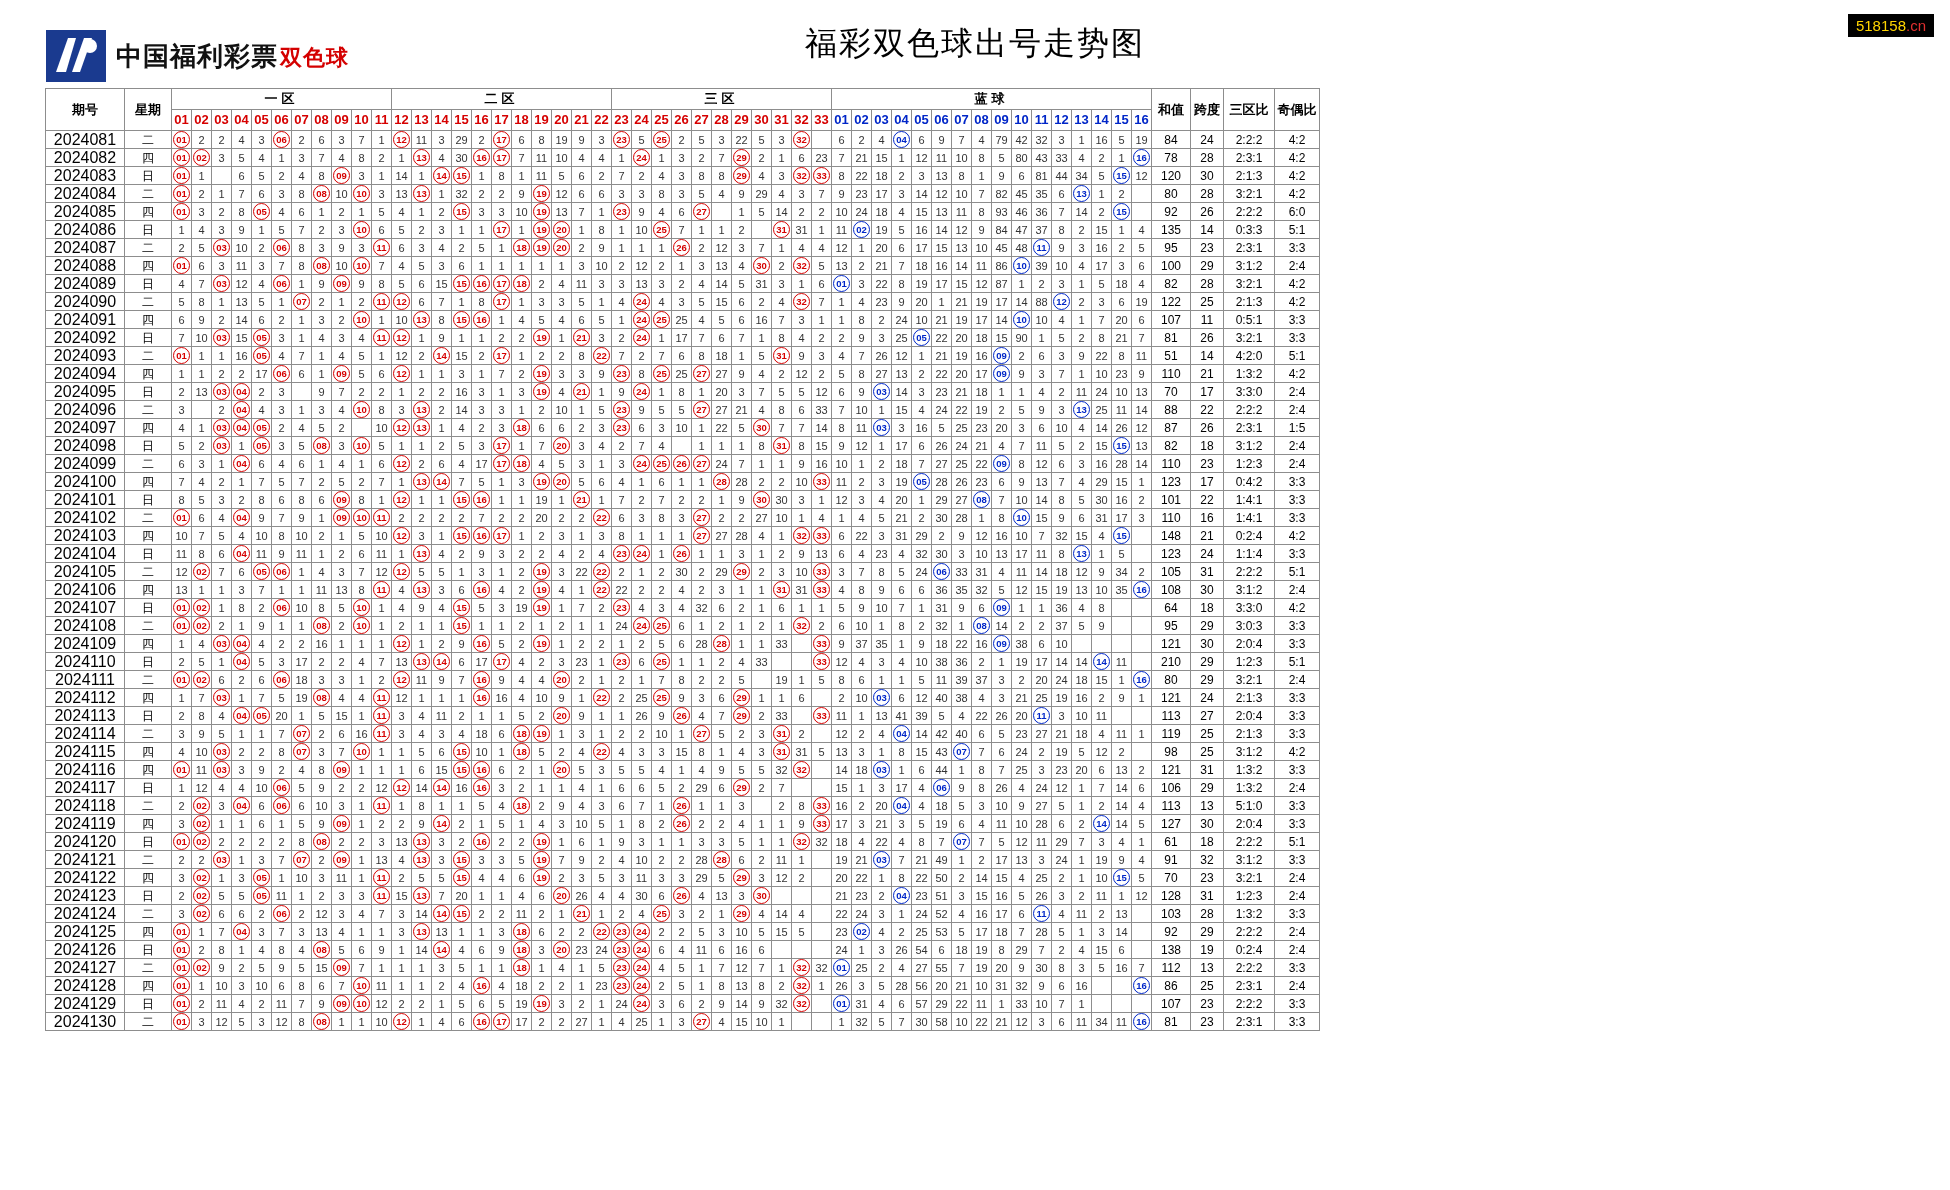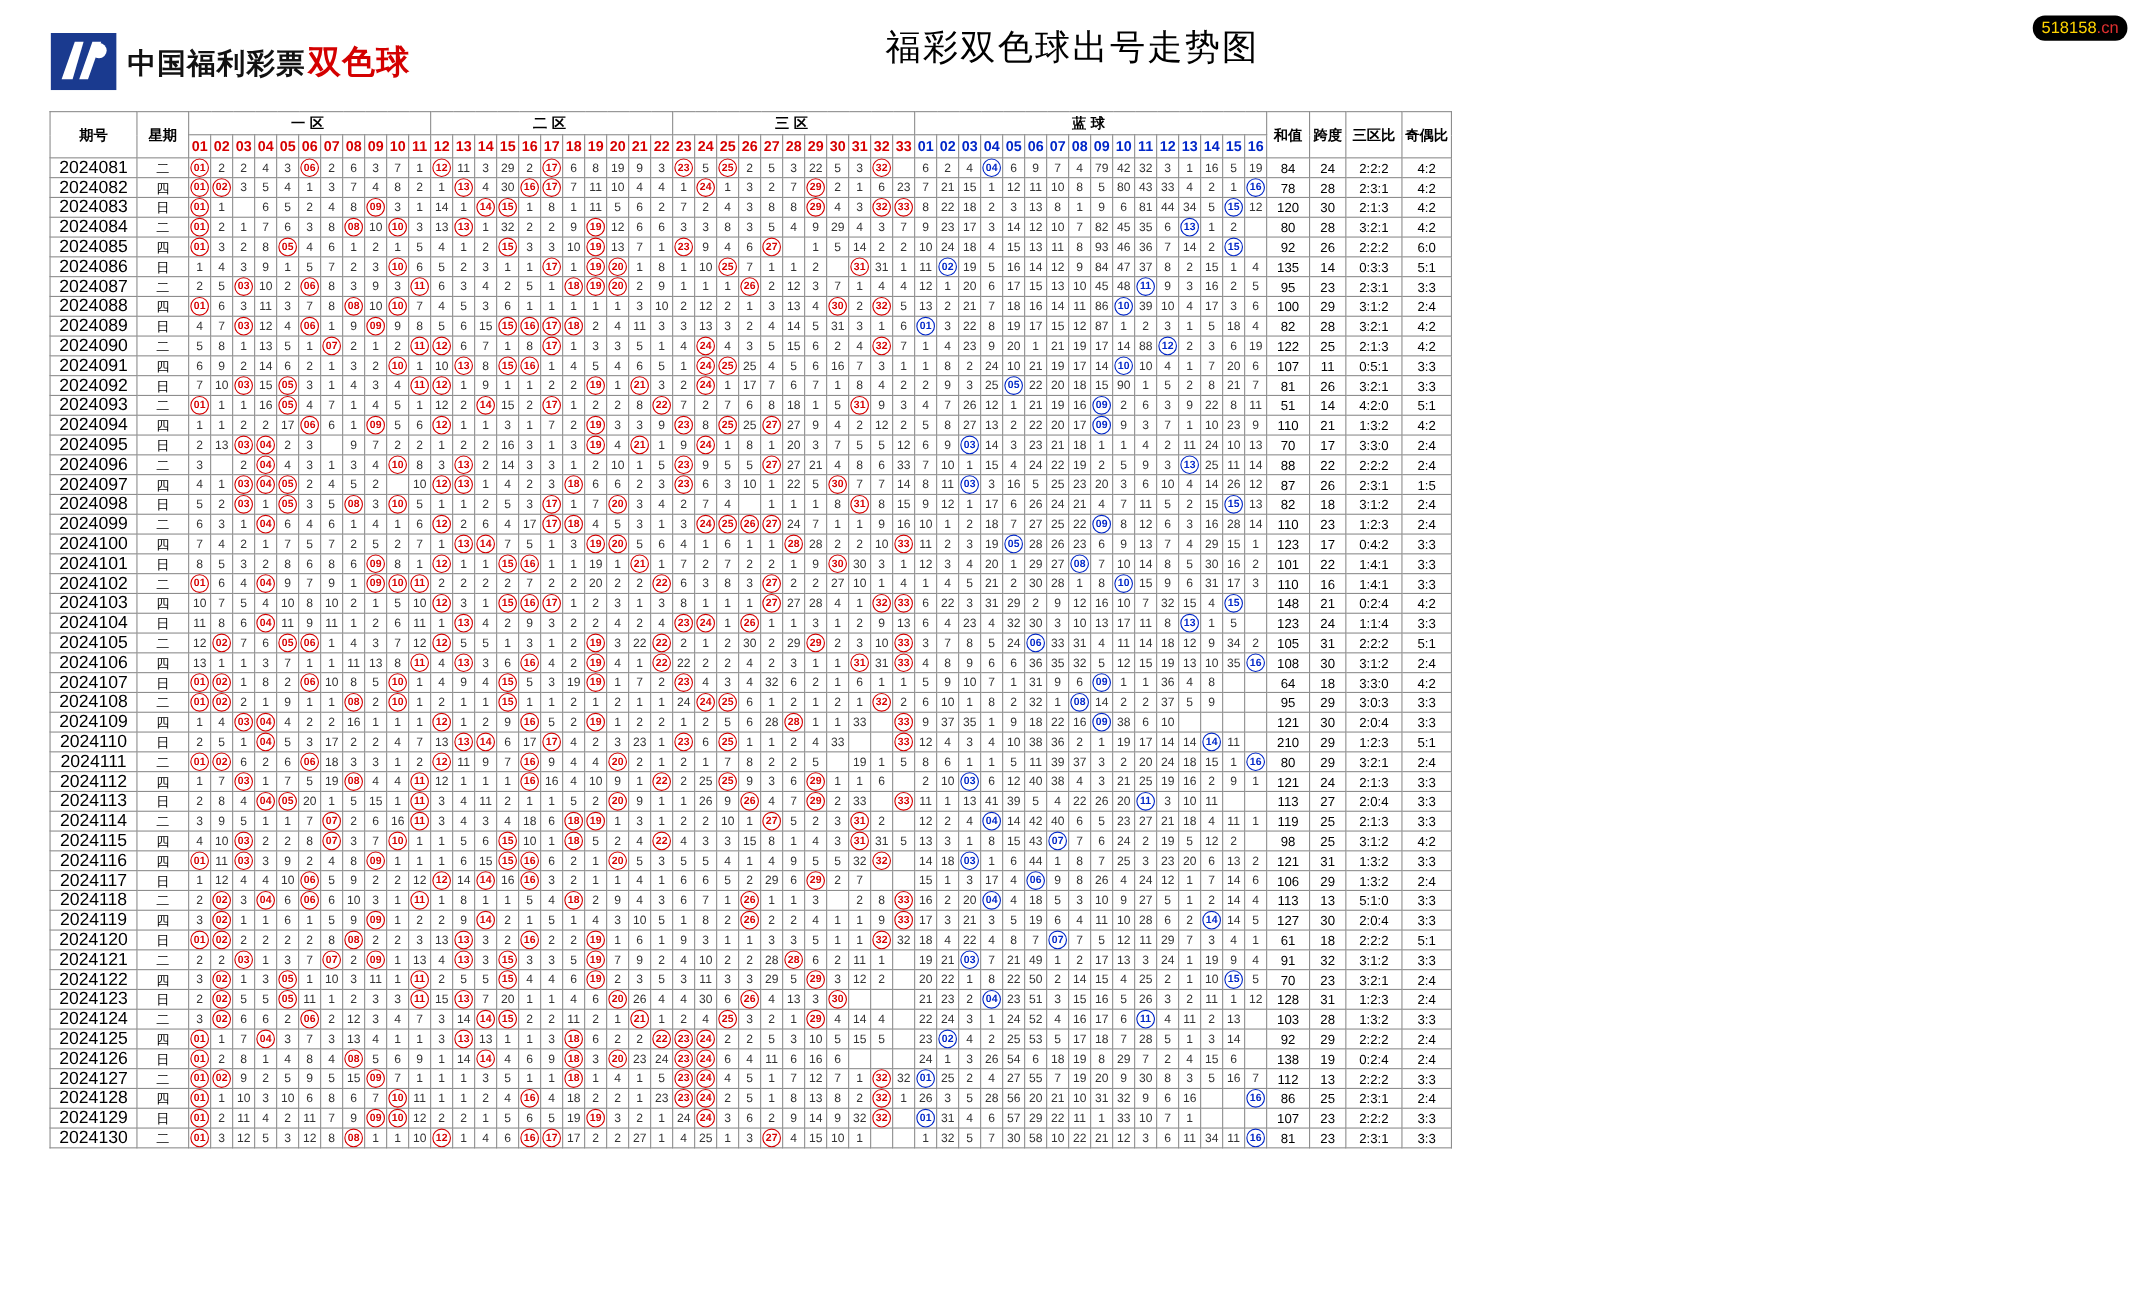--- a/index.html
+++ b/index.html
@@ -6,30 +6,30 @@
   body{width:1950px;height:1190px;font-family:"Liberation Sans",sans-serif;color:#000;overflow:hidden;}
   .page{position:relative;width:1950px;height:1190px;}
 
   
   .header{position:relative;height:76px;}
   .logo-wrap{position:absolute;left:46px;top:30px;display:flex;align-items:center;gap:10px;}
   .logo-mark{width:60px;height:52px;position:relative;}
   .logo-mark svg{display:block;}
   .logo-text{display:flex;align-items:baseline;gap:2px;}
   .logo-cn{font-family:"DejaVu Sans",sans-serif;font-weight:bold;font-size:26px;color:#111;letter-spacing:1px;}
-  .logo-red{font-family:"DejaVu Sans",sans-serif;font-weight:bold;font-size:30px;color:#d40000;letter-spacing:1px;}
+  .logo-red{font-family:"DejaVu Sans",sans-serif;font-weight:bold;font-size:22px;color:#d40000;letter-spacing:1px;}
   .page-title{position:absolute;left:0;right:0;top:22px;text-align:center;font-family:"DejaVu Sans",sans-serif;
               font-size:32px;font-weight:normal;letter-spacing:2px;}
   .site-tag{position:absolute;right:16px;top:14px;background:#000;color:#fff;font-size:15px;
-            padding:3px 8px;font-family:"Liberation Sans",sans-serif;border-radius:11px;}
+            padding:3px 8px;font-family:"Liberation Sans",sans-serif;}
   .site-tag .y{color:#ffd400;}
   .site-tag .c{color:#e03030;}
 
   
-  .tbl-wrap{position:absolute;left:45px;top:101px;}
+  .tbl-wrap{position:absolute;left:45px;top:88px;}
   table.grid{border-collapse:collapse;font-size:11px;font-family:"Liberation Sans",sans-serif;}
   table.grid th,table.grid td{border:1px solid #8d8d8d;text-align:center;padding:0;line-height:14px;}
   table.grid thead th{background:#ffffff;font-weight:bold;font-size:13px;height:20px;}
   .zone-head{font-size:14px;letter-spacing:4px;}
   .colnum{width:19px;font-size:11.5px;font-weight:bold;}
   .c-issue{width:78px;font-size:12px;}
   .c-week{width:46px;font-size:12px;}
   .c-sum{width:38px;}
   .c-span{width:32px;}
   .c-ratio{width:50px;}

